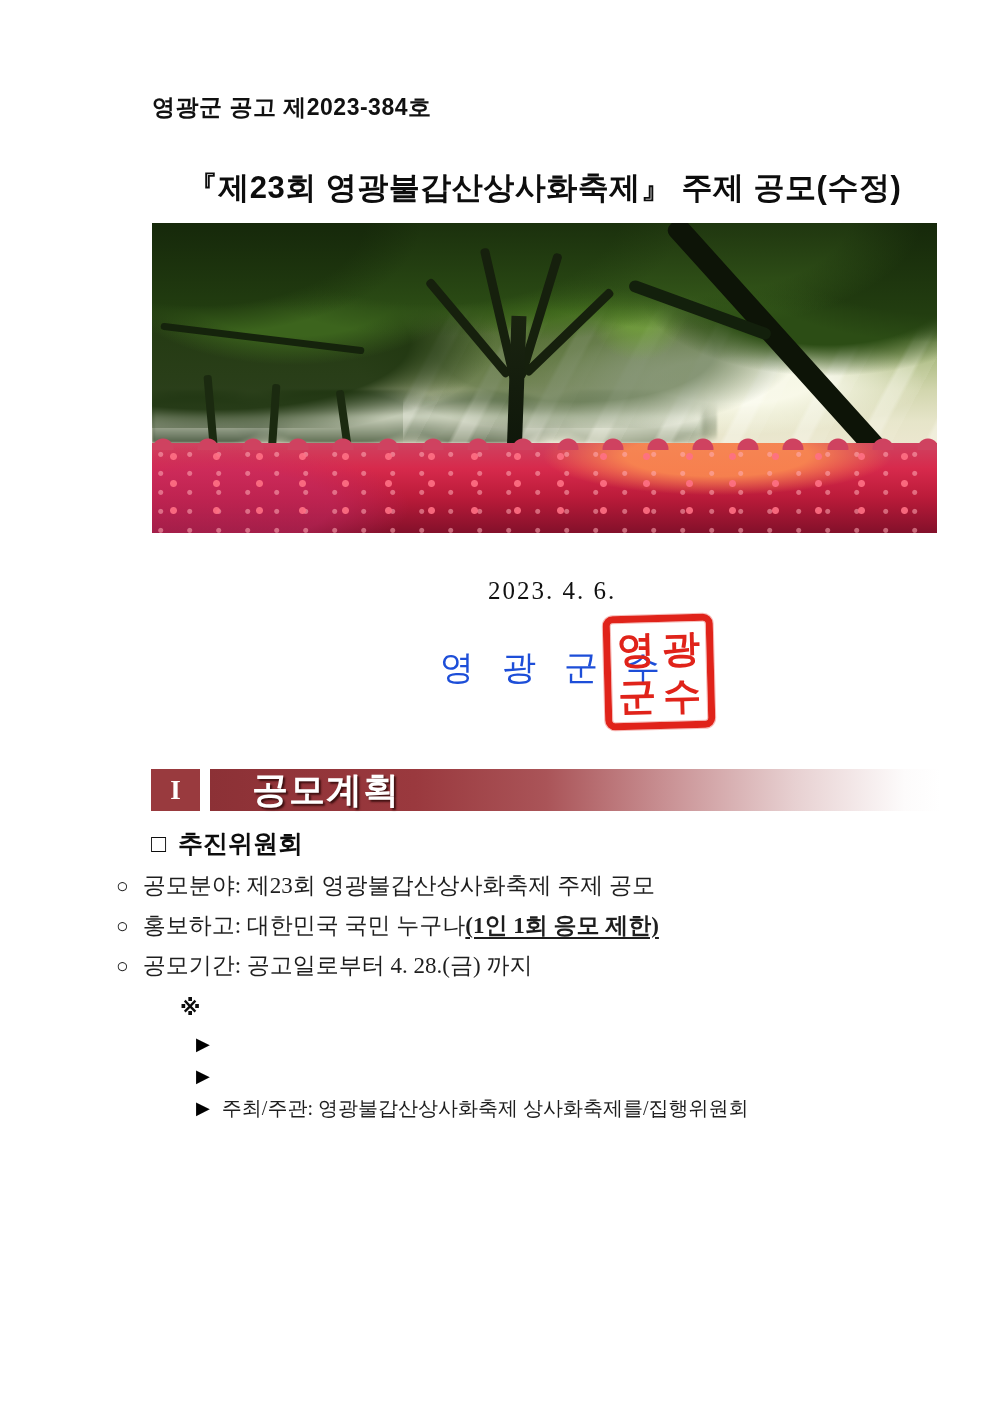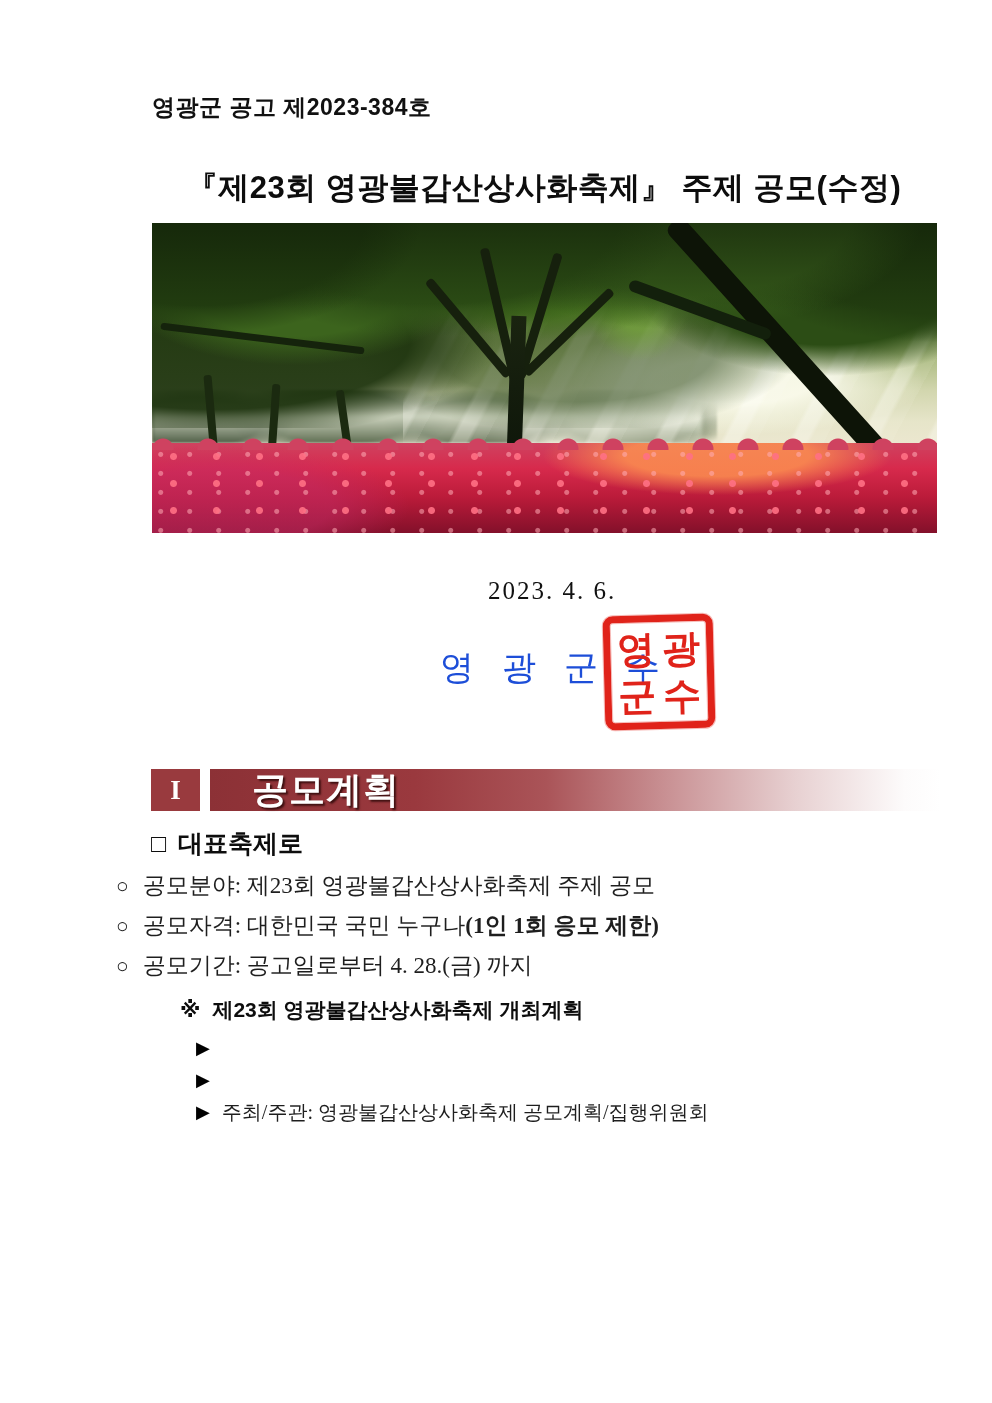--- a/index.html
+++ b/index.html
@@ -102,21 +102,21 @@
            letter-spacing:1px;text-shadow:2px 2px 2px rgba(45,8,8,.85);
            background:linear-gradient(90deg,#8c3136 0%,#9a393e 28%,#aa5458 46%,
              #c88f92 62%,#e7d0d1 80%,#fdfbfb 95%,#fff 100%);}
 
   
   .ov-head{margin:16px 0 0 103px;font-family:"Liberation Sans","DejaVu Sans",sans-serif;
            font-weight:bold;font-size:25px;color:#0d0d0d;display:flex;align-items:center;gap:12px;}
   .ov-items{margin:6px 0 0 68px;font-size:23px;color:#1e1e1e;}
   .ov-item{line-height:40px;white-space:pre;}
   .ov-item .bullet{margin-right:14px;font-size:21px;}
-  .ov-item .emph{font-weight:bold;text-underline-offset:4px;
+  .ov-item .emph{font-weight:bold;text-decoration:underline;text-underline-offset:4px;
                  text-decoration-thickness:2px;}
   .plan-head{margin:10px 0 0 132px;font-family:"Liberation Sans","DejaVu Sans",sans-serif;
              font-weight:bold;font-size:21px;color:#0d0d0d;display:flex;gap:12px;align-items:center;}
   .plan-items{margin:8px 0 0 148px;font-size:20px;color:#1e1e1e;}
   .plan-item{line-height:32px;white-space:pre;display:flex;align-items:center;}
   .plan-item .bullet{margin-right:12px;font-size:18px;color:#000;}
 </style>
 </head>
 <body>
 
@@ -163,33 +163,32 @@
 
   <div class="sec">
     <div class="sec-num">I</div>
     <div class="sec-bar">
       <span>공모계획</span>
     </div>
   </div>
 
   <div class="ov-head">
     <span>□</span>
-    <span>대표축제로</span>
+    <span>추진위원회</span>
   </div>
 
   <div class="ov-items">
     <div class="ov-item"><span class="bullet">○</span><span>공모분야: 제23회 영광불갑산상사화축제 주제 공모</span></div>
-    <div class="ov-item"><span class="bullet">○</span><span>공모자격: 대한민국 국민 누구나</span><span class="emph">(1인 1회 응모 제한)</span></div>
+    <div class="ov-item"><span class="bullet">○</span><span>홍보하고: 대한민국 국민 누구나</span><span class="emph">(1인 1회 응모 제한)</span></div>
     <div class="ov-item"><span class="bullet">○</span><span>공모기간: 공고일로부터 4. 28.(금) 까지</span></div>
   </div>
 
   <div class="plan-head">
     <span>※</span>
-    <span>제23회 영광불갑산상사화축제 개최계획</span>
   </div>
 
   <div class="plan-items">
     <div class="plan-item"><span class="bullet">▶</span></div>
     <div class="plan-item"><span class="bullet">▶</span></div>
-    <div class="plan-item"><span class="bullet">▶</span><span>주최/주관: 영광불갑산상사화축제 공모계획/집행위원회</span></div>
+    <div class="plan-item"><span class="bullet">▶</span><span>주최/주관: 영광불갑산상사화축제 상사화축제를/집행위원회</span></div>
   </div>
 
 </div>
 
 </body></html>

